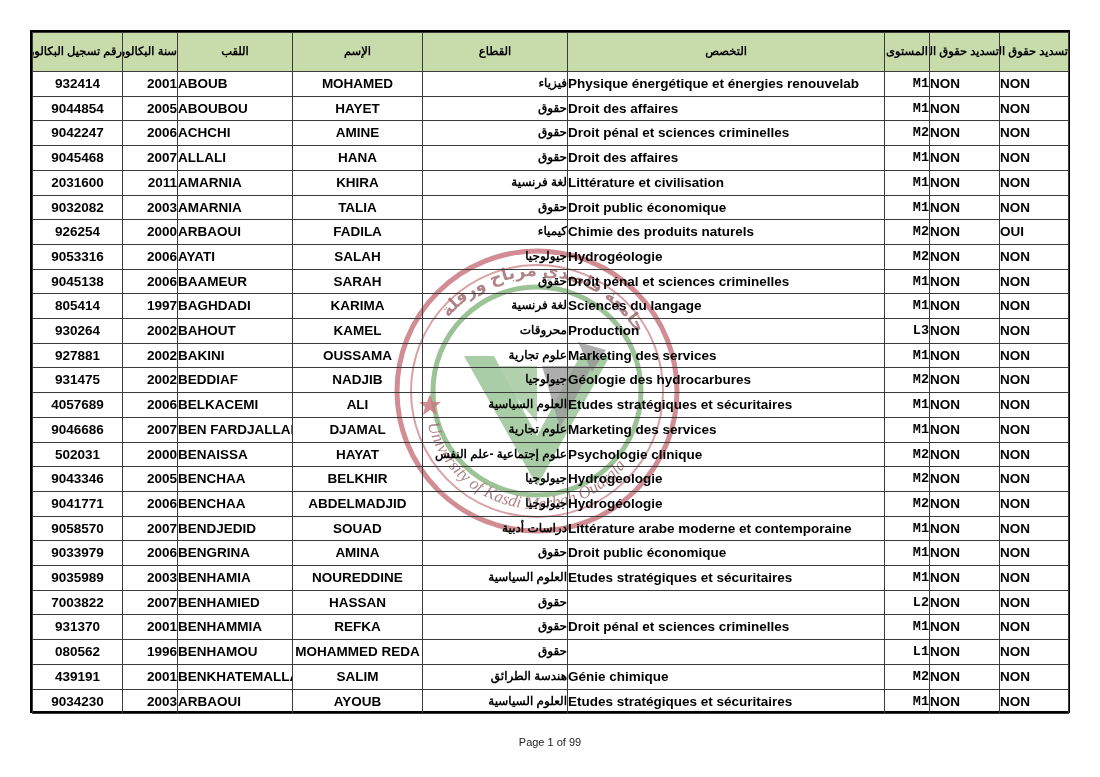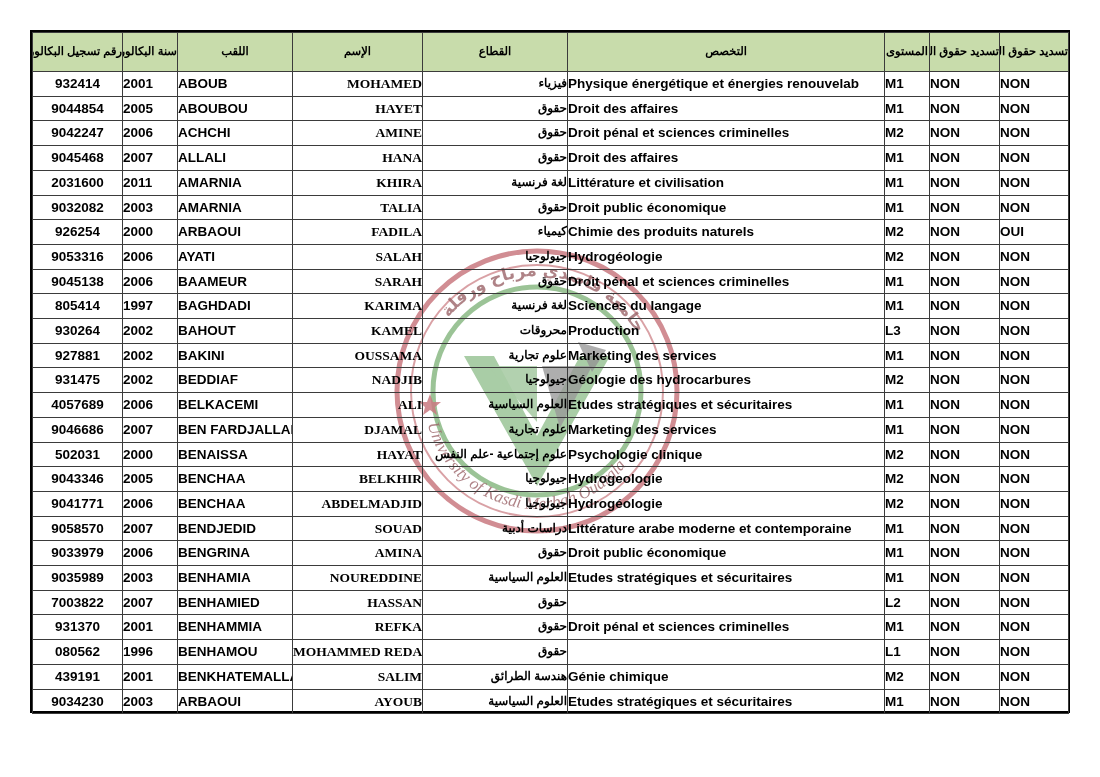--- a/index.html
+++ b/index.html
@@ -99,31 +99,31 @@
   
   tbody tr { height: 23.7px; margin-left: 44px; }
   tbody td {
     font-size: 13.5px;
     font-weight: bold;
     vertical-align: middle;
     height: 23.7px;
     line-height: 23.7px;
   }
   td.c-num   { text-align: center; }
-  td.c-year  { text-align: left; }
+  td.c-year  { text-align: right; }
   td.c-last  { text-align: left;  padding-left: 4px; }
-  td.c-first { text-align: right;  padding-left: 4px; font-family: Liberation Serif, serif; }
+  td.c-first { text-align: center;  padding-left: 4px; }
   td.c-sector{
     padding-right: 3px;
     direction: rtl;
     font-size: 12px;
     font-weight: bold;
   }
   td.c-spec  { text-align: left;  padding-left: 4px; }
-  td.c-level { text-align: left;  padding-left: 4px; }
+  td.c-level { text-align: right;  padding-left: 4px; font-family: Liberation Mono, monospace; }
   td.c-reg   { text-align: left;  padding-left: 4px; }
   td.c-trans { text-align: left;  padding-left: 4px; }
 
   
   .clip {
     display: block;
     overflow: hidden;
     white-space: nowrap;
     text-overflow: clip;
   }
@@ -953,14 +953,15 @@
               <span class="clip">NON</span>
             </td>
             <td class="c-trans">
               <span class="clip">NON</span>
             </td>
           </tr>
         </tbody>
     </table>
   </div>
 
+  <div class="footer">Page 1 of 99</div>
 
 </div>
 
 </body></html>

